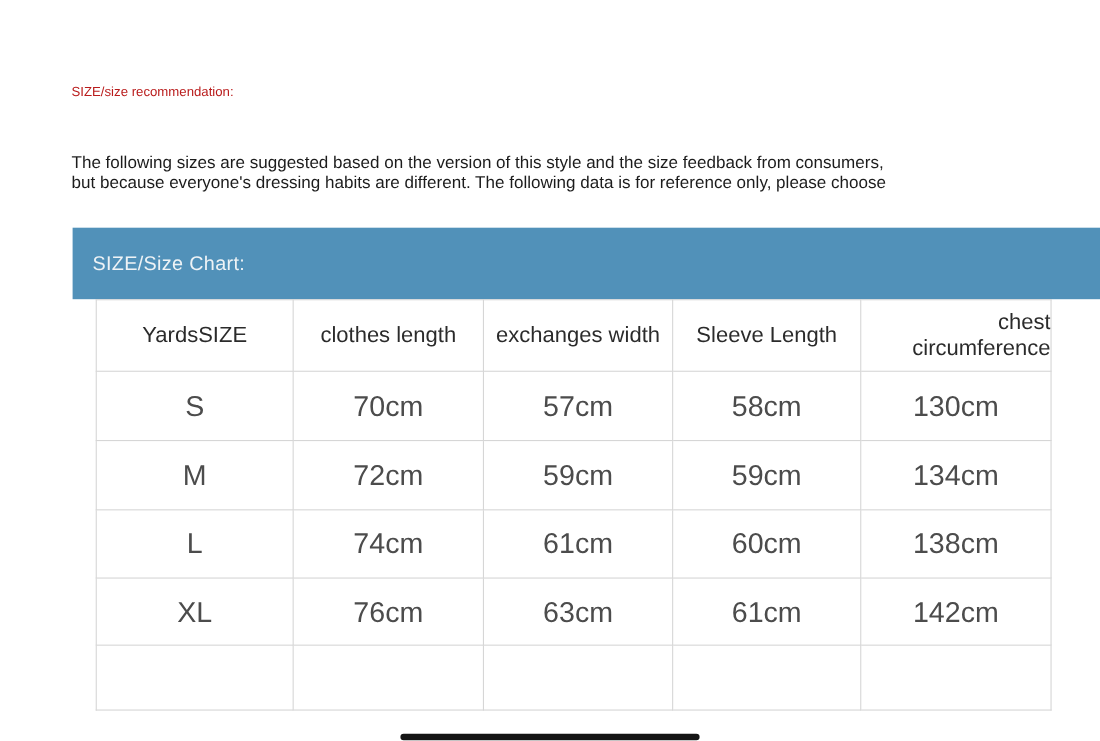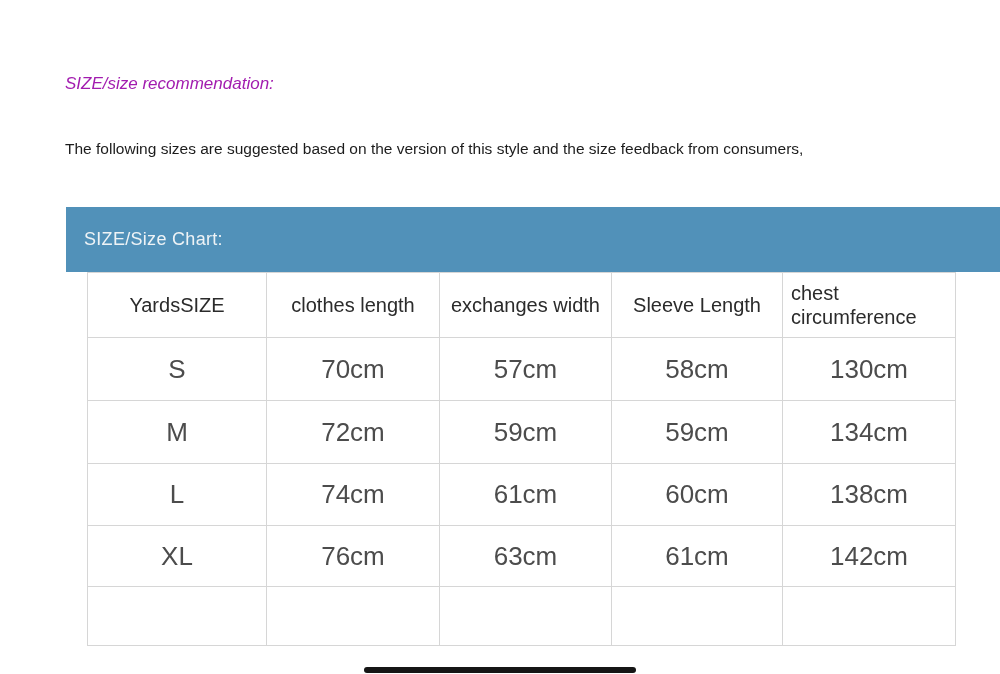--- a/index.html
+++ b/index.html
@@ -9,24 +9,23 @@
     background: #ffffff;
     overflow: hidden;
     font-family: "Liberation Sans", "DejaVu Sans", sans-serif;
     color: #1f1f1f;
     -webkit-font-smoothing: antialiased;
   }
 
   .section-title {
     position: absolute;
     left: 65px; top: 74px;
-    font-size: 17px;
+    font-size: 12px;
     line-height: 19px;
-    color: #a21caf;
-    font-style: italic;
+    color: #b91c1c;
   }
 
   .intro {
     position: absolute;
     left: 65px; top: 140px;
     width: 880px;
     font-size: 15.5px;
     line-height: 17.6px;
     color: #1c1c1c;
   }
@@ -63,21 +62,21 @@
     color: #4c4c4c;
     padding: 0;
     overflow: hidden;
   }
   .size-table tr.header-row td {
     font-size: 20px;
     color: #2b2b2b;
     height: 64px;
   }
   .size-table tr.header-row td.chest-header {
-    text-align: left;
+    text-align: right;
     padding-left: 8px;
     line-height: 24px;
   }
   .size-table tr.data-row td { height: 61px; }
   .size-table tr.row-s td  { height: 62px; }
   .size-table tr.row-m td  { height: 62px; }
   .size-table tr.row-l td  { height: 61px; }
   .size-table tr.row-xl td { height: 60px; text-align: center; }
   .size-table tr.empty-row td { height: 58px; }
 
@@ -89,20 +88,21 @@
     background: #151515;
   }
 </style>
 </head>
 <body>
 
 <div class="section-title">SIZE/size recommendation:</div>
 
 <div class="intro">
   <div>The following sizes are suggested based on the version of this style and the size feedback from consumers,</div>
+  <div>but because everyone's dressing habits are different. The following data is for reference only, please choose</div>
 </div>
 
 <div class="banner" style="background: rgb(81, 145, 185);">
   <span class="banner-label">SIZE/Size Chart:</span>
 </div>
 
 <table class="size-table">
   <colgroup>
     <col style="width:179px">
     <col style="width:173px">

